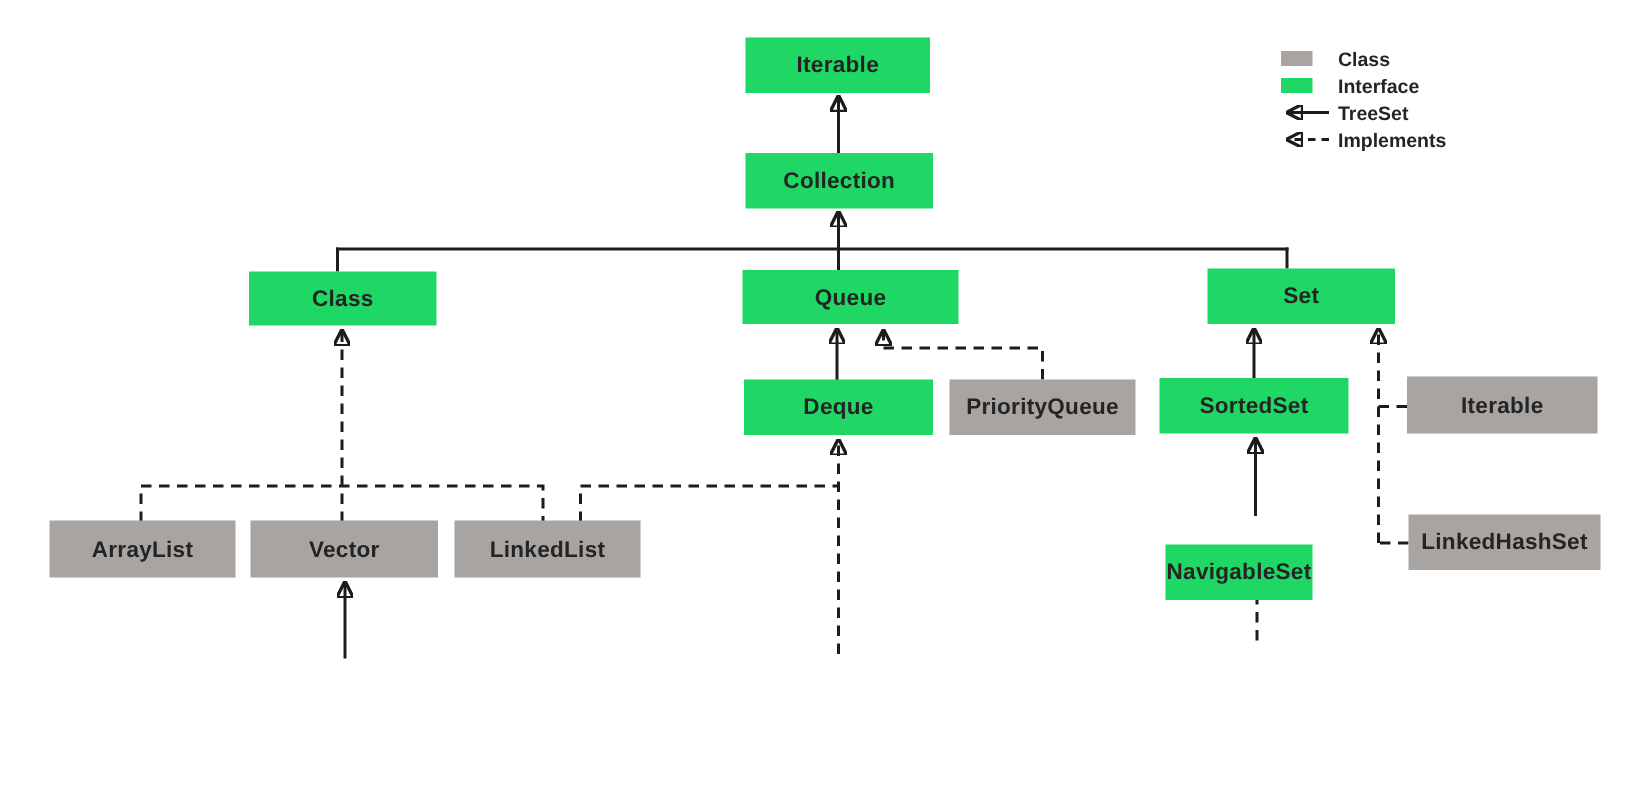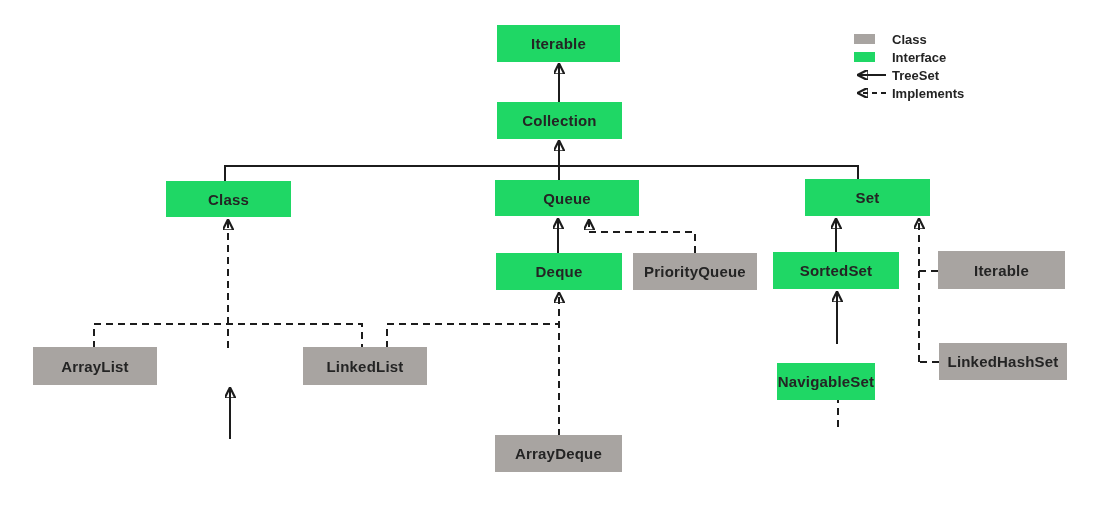--- a/index.html
+++ b/index.html
@@ -120,31 +120,31 @@
     </div>
   <div class="node interface" style="left:773px;top:252px;width:126px;height:37px">
       <span>SortedSet</span>
     </div>
   <div class="node class" style="left:938px;top:251px;width:127px;height:38px">
       <span>Iterable</span>
     </div>
   <div class="node class" style="left:33px;top:347px;width:124px;height:38px">
       <span>ArrayList</span>
     </div>
+  <div class="node class" style="left:167px;top:347px;width:125px;height:38px">
+      <span>Vector</span>
+    </div>
   <div class="node class" style="left:303px;top:347px;width:124px;height:38px">
       <span>LinkedList</span>
     </div>
   <div class="node interface" style="left:777px;top:363px;width:98px;height:37px">
       <span>NavigableSet</span>
     </div>
   <div class="node class" style="left:939px;top:343px;width:128px;height:37px">
       <span>LinkedHashSet</span>
-    </div>
-  <div class="node class" style="left:495px;top:435px;width:127px;height:37px">
-      <span>ArrayDeque</span>
     </div>
 
   <div class="legend">
     <div class="legend-row">
       <span class="legend-icon">
           <span class="swatch class"></span>
         </span>
       <span class="legend-label">Class</span>
     </div>
     <div class="legend-row">

